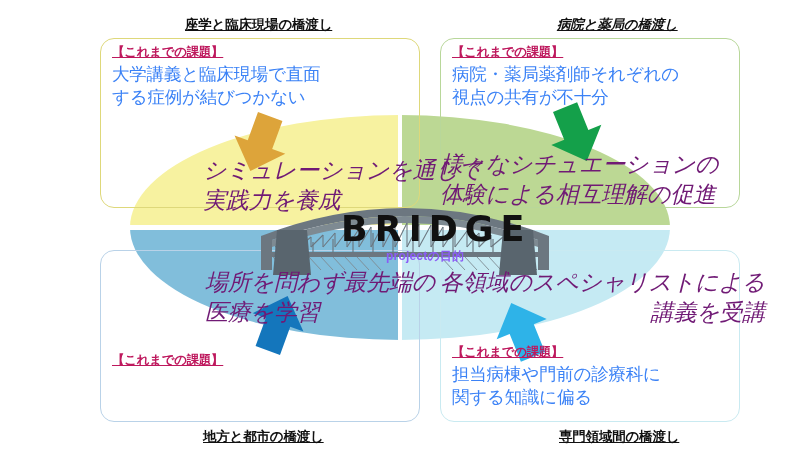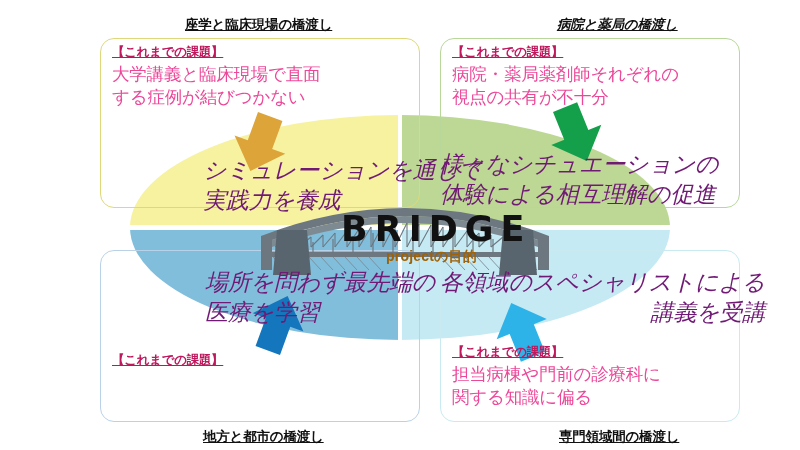--- a/index.html
+++ b/index.html
@@ -55,21 +55,21 @@
 
   .issue{position:absolute;}
   .issue-label{
     font-size:12.5px;font-weight:bold;color:#be185d;
     text-decoration:underline;
     letter-spacing:-0.3px;
     white-space:nowrap;
     margin-bottom:2px;
   }
   .issue-text{
-    font-size:17.5px;line-height:1.30;color:#ec4899;
+    font-size:17.5px;line-height:1.30;color:#3b82f6;
     white-space:pre-line;
     letter-spacing:-0.2px;
   }
 
   .issue-tl{left:112px;top:44px;}
   .issue-tr{left:452px;top:44px;}
   .issue-bl{left:112px;top:352px;}
   .issue-br{left:452px;top:344px;}
 
   
@@ -99,21 +99,21 @@
   .title-block{position:absolute;left:16px;top:0;width:800px;height:450px;pointer-events:none;}
   .bridge-title{
     position:absolute;left:325px;top:209px;
     font-size:35px;font-weight:bold;
     letter-spacing:7px;
     color:#111;
     font-family:"DejaVu Sans","Liberation Sans",sans-serif;
   }
   .bridge-sub{
     position:absolute;left:370px;top:248px;
-    font-size:14px;font-weight:bold;color:#a16207;
+    font-size:12px;font-weight:bold;color:#8b5cf6;
     letter-spacing:0.2px;
   }
   svg{display:block;}
 </style>
 </head>
 <body>
 
 <div id="stage">
 
   <div class="ellipse-wrap">

